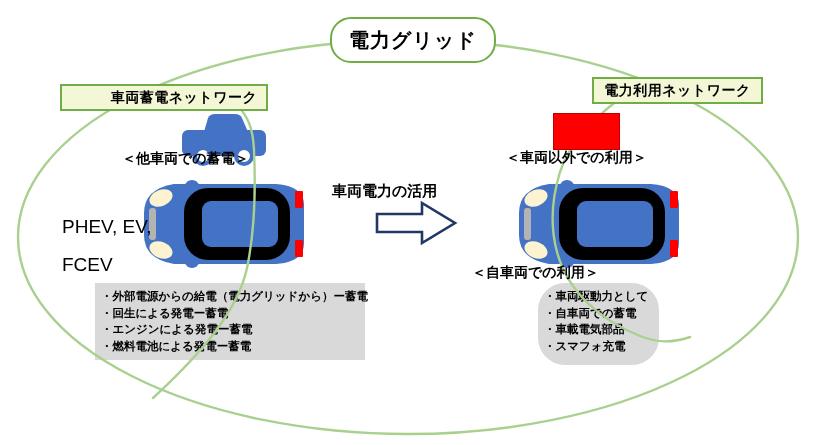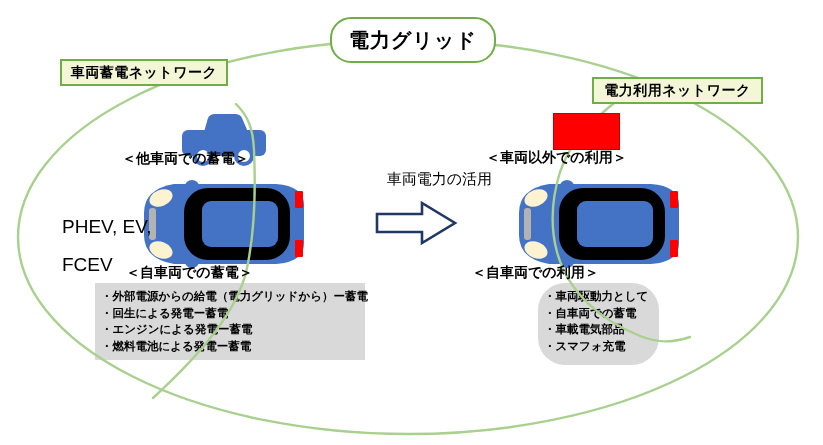--- a/index.html
+++ b/index.html
@@ -24,21 +24,21 @@
     display:flex;align-items:center;justify-content:center;
     font-size:14px;font-weight:700;letter-spacing:.5px;
   }
   .caption{
     font-size:14px;font-weight:700;text-align:left;white-space:nowrap;
   }
   .detail-box{
     background:#d9d9d9;font-size:11.5px;font-weight:600;line-height:16.5px;
     padding:5px 6px;white-space:nowrap;
   }
-  .mid-label{font-size:15px;font-weight:400;text-align:right;white-space:nowrap;}
+  .mid-label{font-size:15px;font-weight:700;text-align:left;white-space:nowrap;margin-top:12px;}
   .phev{font-size:19px;font-weight:400;line-height:19px;white-space:pre-line;}
   .red-box{
     left:553px;top:113px;width:65px;height:35px;
     background:#ff0000;border:1px solid #c00000;
   }
 </style>
 </head>
 <body>
 
 <div class="stage">
@@ -66,36 +66,35 @@
     <rect x="9" y="29" width="7" height="32" rx="3" fill="#b3b3b3"></rect>
     <rect x="44" y="9" width="106" height="72" rx="24" fill="#000000"></rect>
     <rect x="62" y="22" width="76" height="46" rx="9" fill="#4472c4"></rect>
     <rect x="155" y="12" width="8" height="17" rx="1" fill="#ff0000"></rect>
     <rect x="155" y="61" width="8" height="17" rx="1" fill="#ff0000"></rect>
   </svg>
   <div class="abs layer3 phev" style="left:62px;top:198px;">
     <div>PHEV, EV,</div>
     <div>FCEV</div>
   </div>
-  <div class="abs layer3 caption" style="left:126px;top:264px;width:200px;">＜自車両での蓄電＞</div>
 
   <div class="abs layer1 detail-box" style="left:95px;top:283px;width:258px;height:67px;">
     <div>・外部電源からの給電（電力グリッドから）ー蓄電</div>
     <div>・回生による発電ー蓄電</div>
     <div>・エンジンによる発電ー蓄電</div>
     <div>・燃料電池による発電ー蓄電</div>
   </div>
 
   <div class="abs layer3 mid-label" style="left:332px;top:170px;width:160px;">車両電力の活用</div>
   <svg class="abs layer3" style="left:374px;top:199px;" width="84" height="48" viewBox="0 0 84 48">
     <polygon points="3,15 48,15 48,4 81,24 48,44 48,33 3,33" fill="#ffffff" stroke="#1f3864" stroke-width="2.6" stroke-linejoin="miter"></polygon>
   </svg>
 
   <div class="abs layer3 red-box"></div>
-  <div class="abs layer3 caption" style="left:486px;top:149px;width:200px;">＜車両以外での利用＞</div>
+  <div class="abs layer3 caption" style="left:506px;top:149px;width:200px;">＜車両以外での利用＞</div>
 
   <svg class="abs layer1" style="left:515px;top:179px;" width="172" height="90" viewBox="0 0 172 90">
     <ellipse cx="52" cy="7" rx="7" ry="6" fill="#4472c4"></ellipse>
     <ellipse cx="52" cy="83" rx="7" ry="6" fill="#4472c4"></ellipse>
     <path d="M34 5 L136 5 Q164 7 164 26 L164 64 Q164 83 136 85 L34 85 Q4 80 4 56 L4 34 Q4 10 34 5 Z" fill="#4472c4"></path>
     <ellipse cx="21" cy="19" rx="12" ry="8" transform="rotate(-22 21 19)" fill="#fdf3d0"></ellipse>
     <ellipse cx="21" cy="71" rx="12" ry="8" transform="rotate(22 21 71)" fill="#fdf3d0"></ellipse>
     <rect x="9" y="29" width="7" height="32" rx="3" fill="#b3b3b3"></rect>
     <rect x="44" y="9" width="106" height="72" rx="24" fill="#000000"></rect>
     <rect x="62" y="22" width="76" height="46" rx="9" fill="#4472c4"></rect>
@@ -105,16 +104,16 @@
   <div class="abs layer3 caption" style="left:472px;top:264px;width:200px;">＜自車両での利用＞</div>
 
   <div class="abs layer1 detail-box" style="left:538px;top:283px;width:109px;height:72px;border-radius:27px;">
     <div>・車両駆動力として</div>
     <div>・自車両での蓄電</div>
     <div>・車載電気部品</div>
     <div>・スマフォ充電</div>
   </div>
 
   <div class="abs layer3 title-box">電力グリッド</div>
-  <div class="abs layer3 net-label" style="left:60px;top:59px;width:164px;">車両蓄電ネットワーク</div>
+  <div class="abs layer3 net-label" style="left:60px;top:84px;width:164px;padding-left:40px;">車両蓄電ネットワーク</div>
   <div class="abs layer3 net-label" style="left:592px;top:77px;width:167px;">電力利用ネットワーク</div>
 
 </div>
 
 </body></html>

